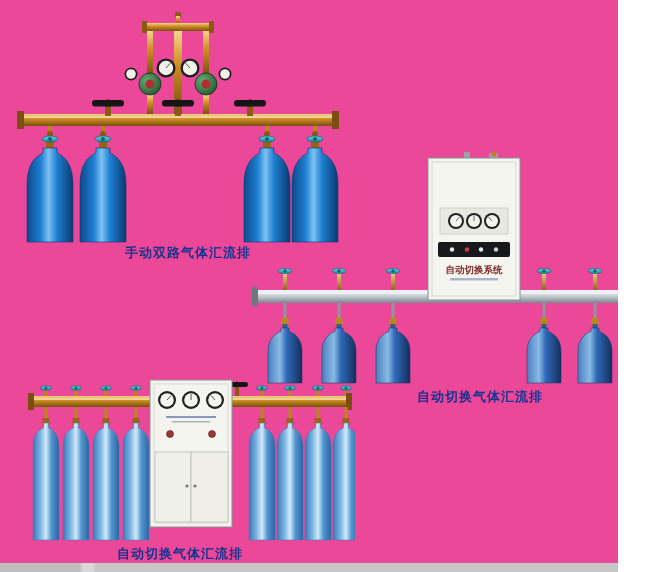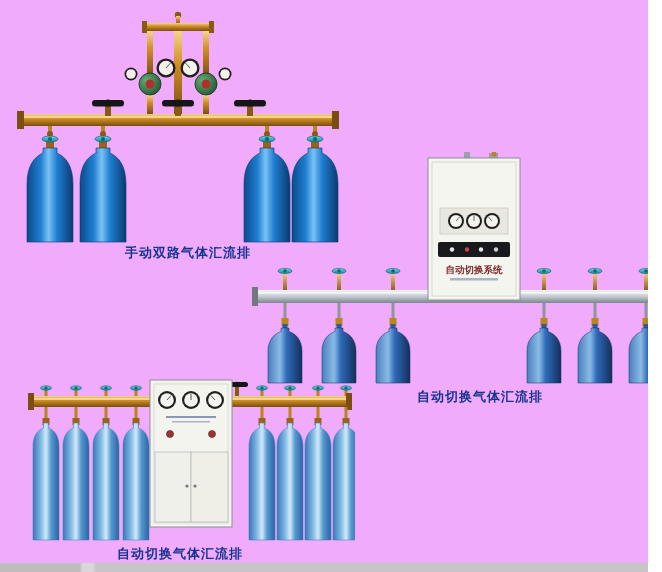--- a/index.html
+++ b/index.html
@@ -1,18 +1,18 @@
 <!DOCTYPE html>
 <html><head>
 <meta charset="utf-8">
 <style>
   html,body { margin:0; padding:0; background:#ffffff; }
   .stage {
-    position:relative; width:648px; height:572px; background:#f0abfc;
-    overflow:hidden; font-family:"Liberation Sans", sans-serif;
+    position:relative; width:598px; height:572px; background:#ec4899;
+    overflow:hidden; font-family:"Liberation Sans", sans-serif;padding-left:20px;
   }
   figure { margin:0; position:absolute; }
   .fig1 { left:8px;   top:8px;   width:340px; height:256px; }
   .fig2 { left:250px; top:152px; width:414px; height:254px; }
   .fig3 { left:20px;  top:374px; width:335px; height:192px; }
   .caption {
     position:absolute; font-weight:bold; font-size:13px; letter-spacing:1px;
     color:#16338e; text-align:center; white-space:nowrap;
     font-family:"Liberation Sans", sans-serif;
   }

